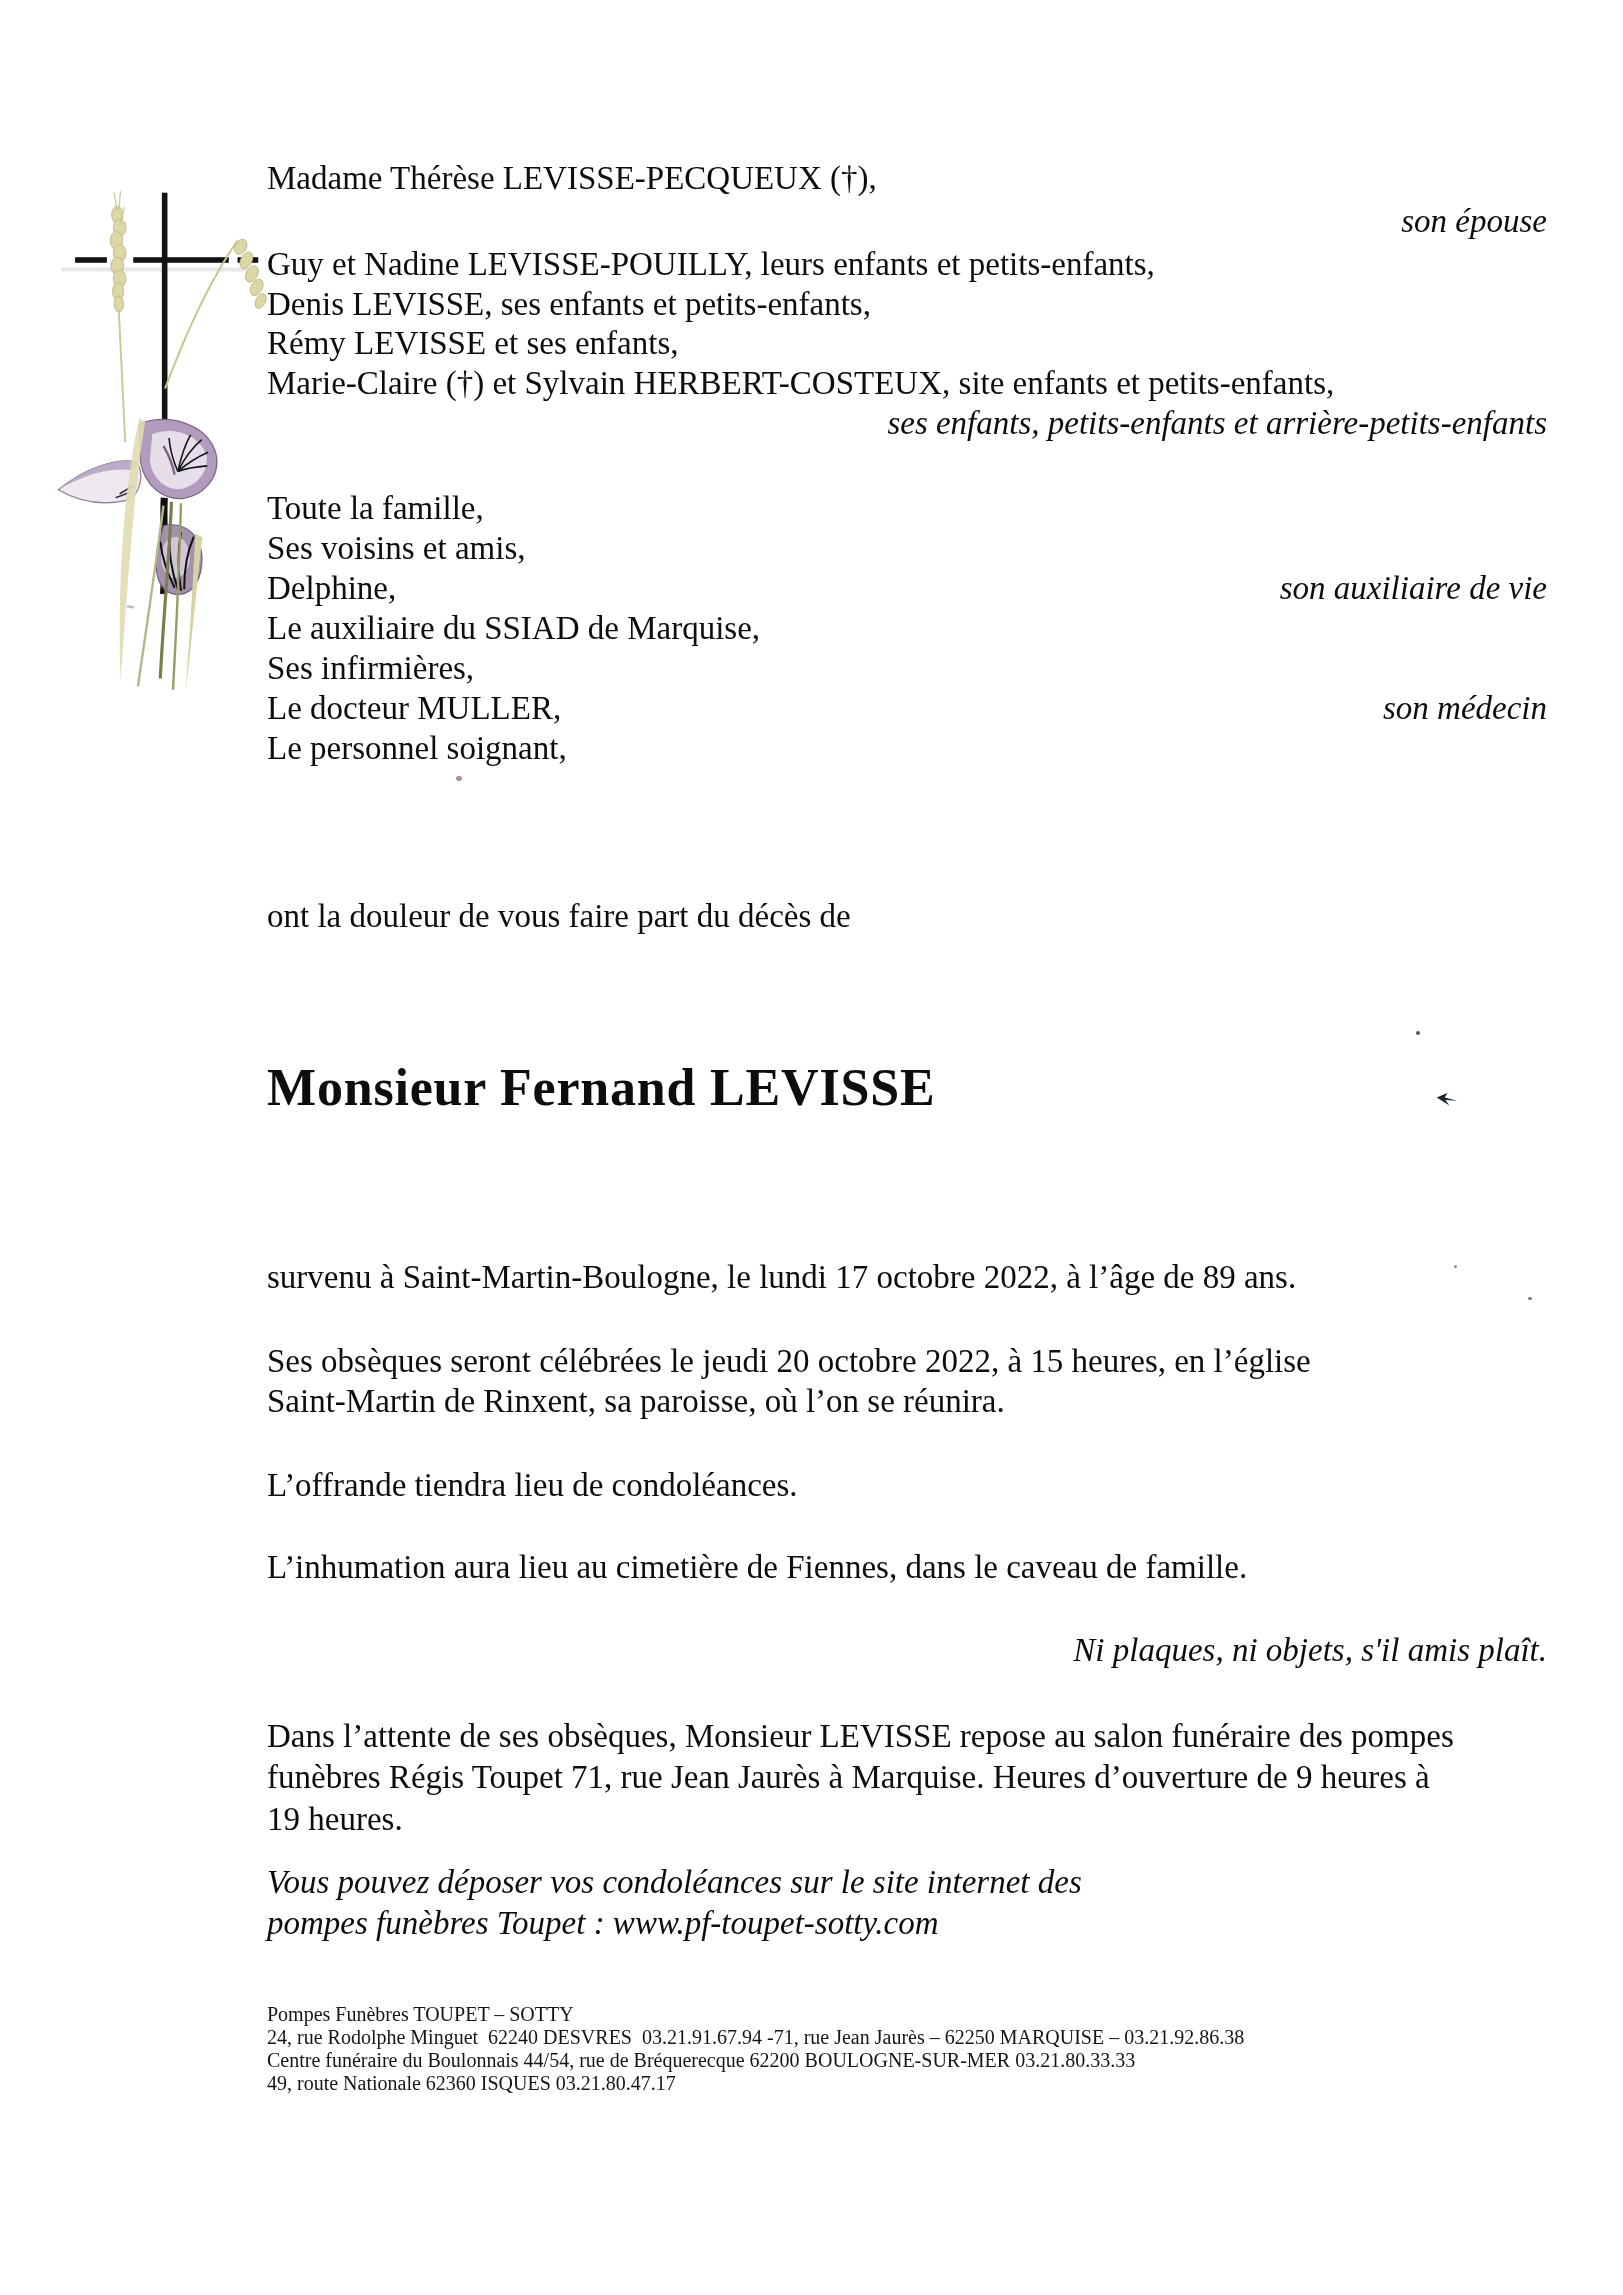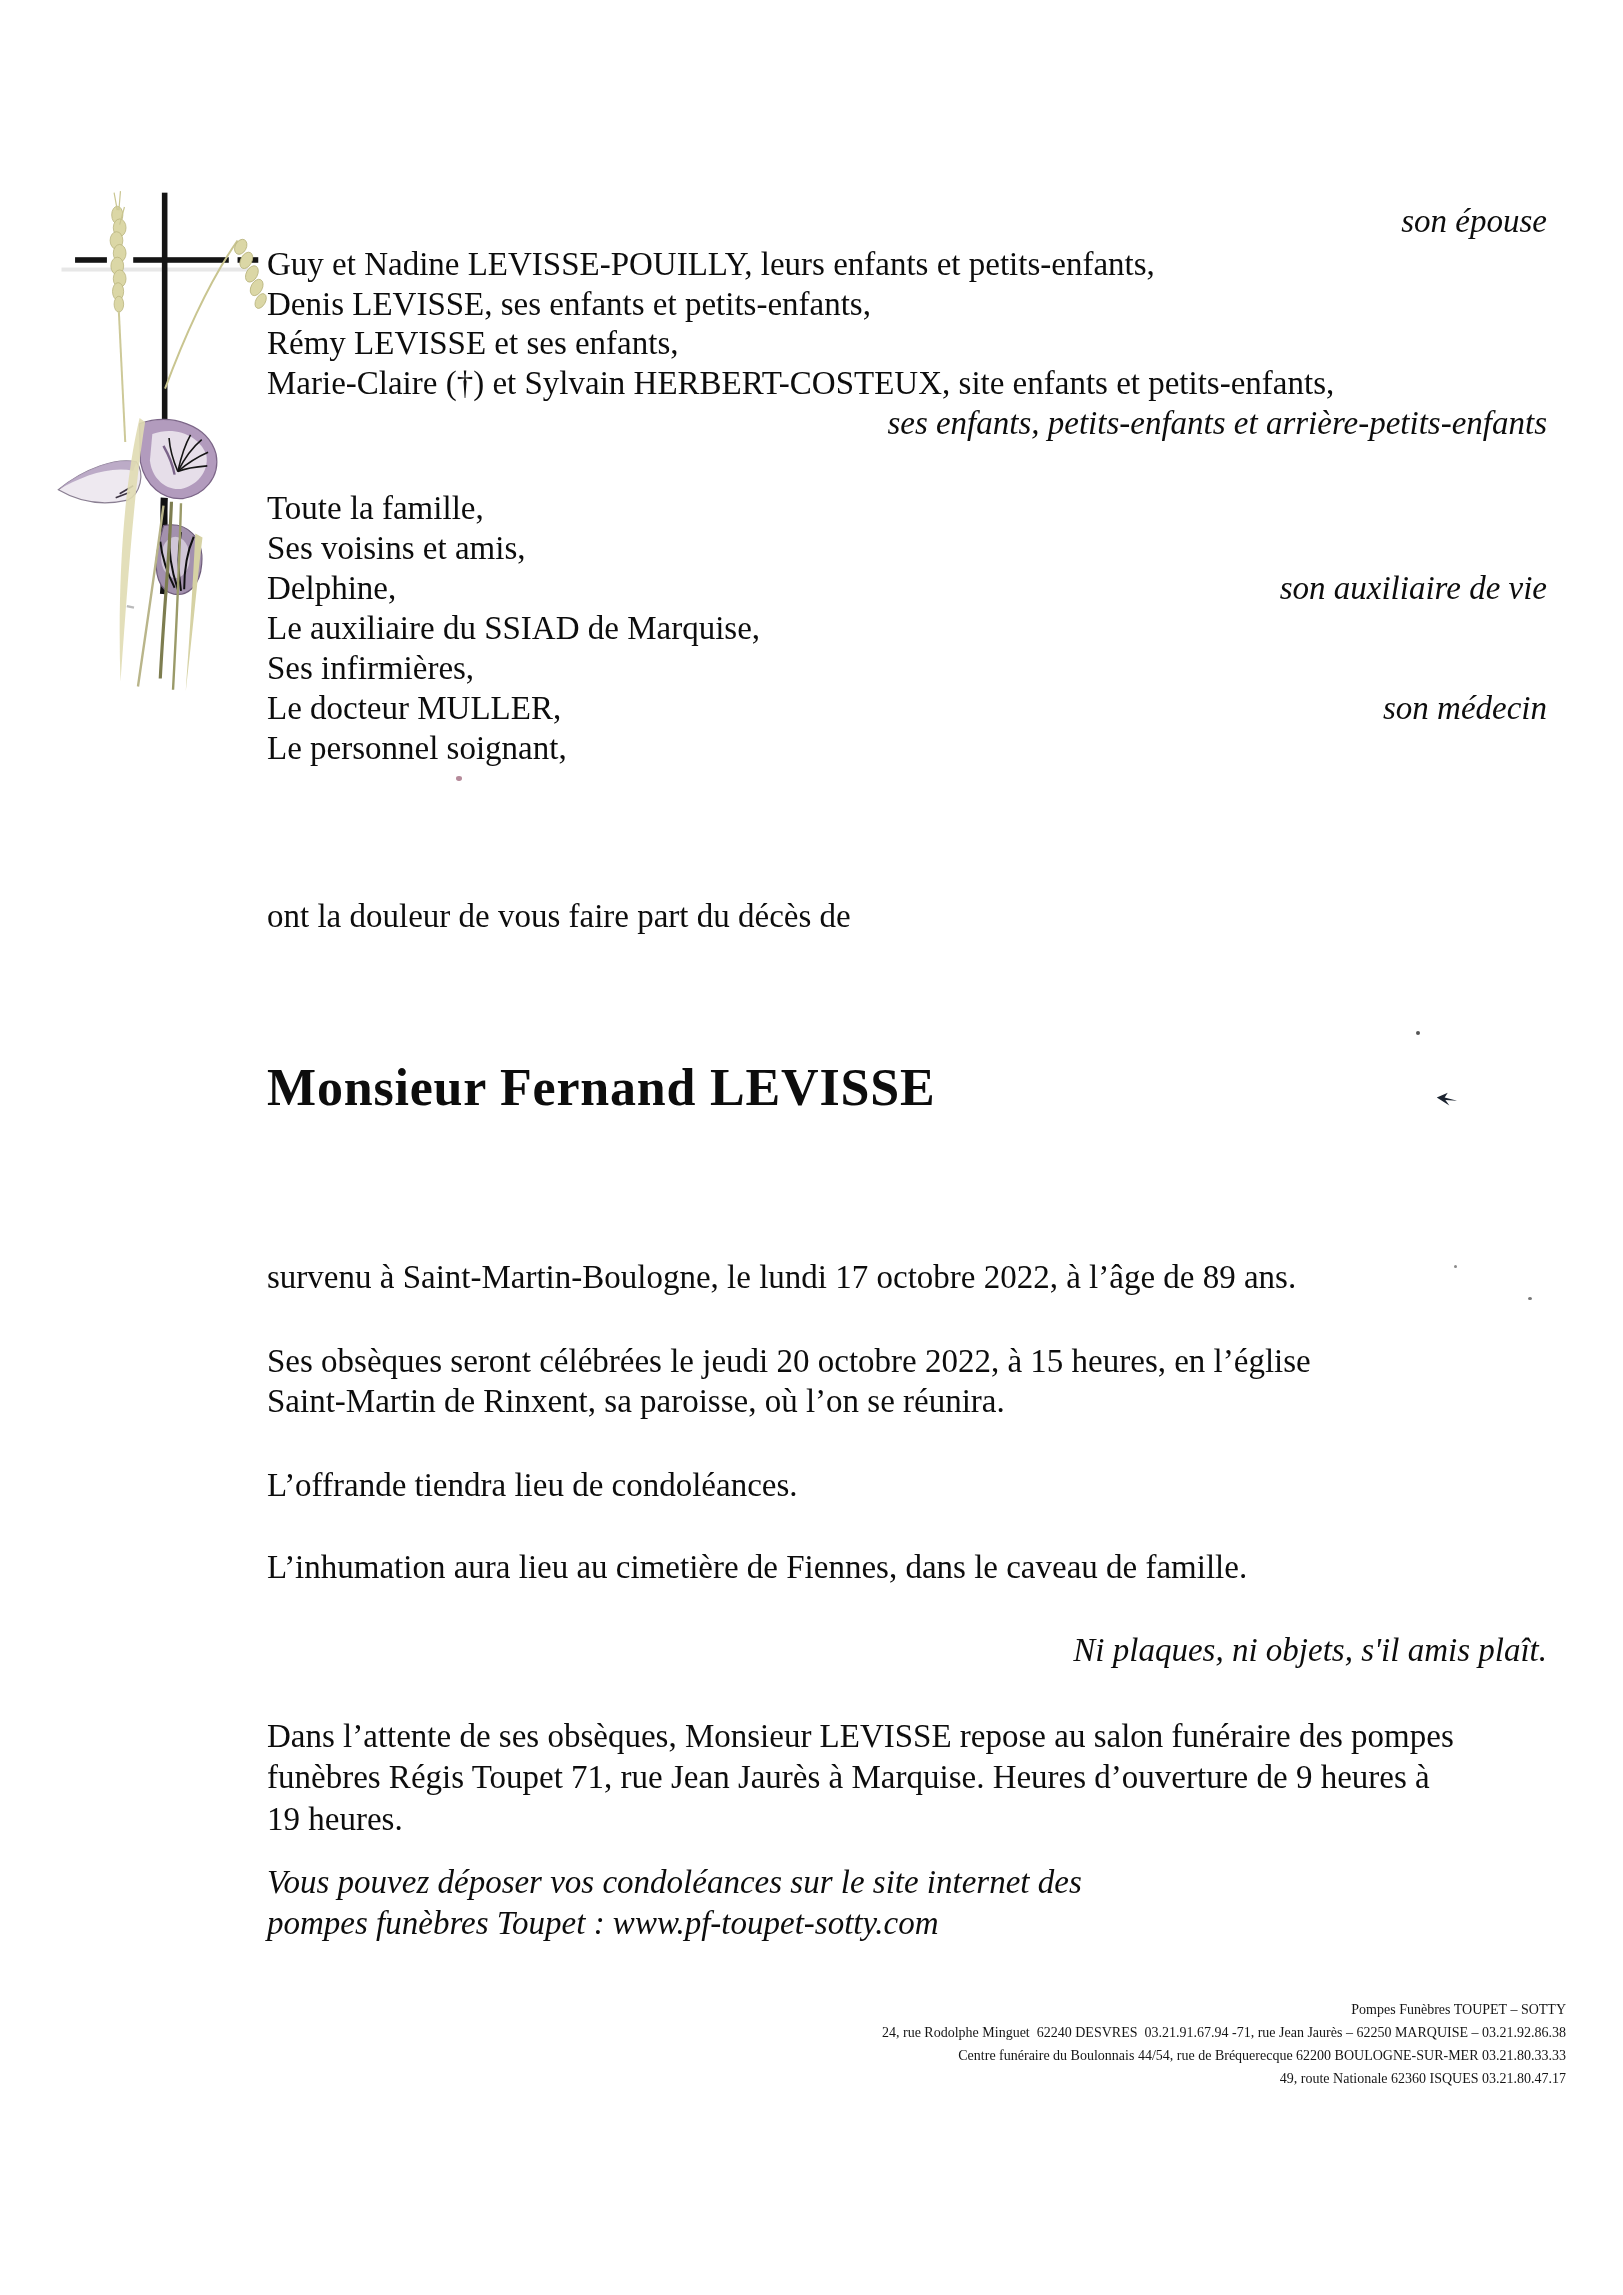--- a/index.html
+++ b/index.html
@@ -25,22 +25,22 @@
     position:absolute;
     left:267px;width:1299px;top:1062px;
     font-size:52px;font-weight:bold;
     line-height:1;text-align:left;
     white-space:pre;
     letter-spacing:0.8px;
   }
   .ft{
     position:absolute;
     left:267px;width:1299px;
-    font-size:14px;line-height:1.2;
-    text-align:right;white-space:pre;
+    font-size:20px;line-height:1.2;
+    text-align:left;white-space:pre;
     color:#151515;
   }
   .art{position:absolute;left:44px;top:183px;}
   .speck{position:absolute;border-radius:50%;}
 </style>
 </head>
 <body>
 
 <div class="page">
 
@@ -118,20 +118,21 @@
       <path d="M172,402 C170,472 166,562 162,636" stroke="#9a9a68" stroke-width="3" fill="none"></path>
       <path d="M150,405 C140,482 128,562 118,632" stroke="#b9b58a" stroke-width="3" fill="none"></path>
     </g>
     <g>
       <path d="M120,295 C100,380 92,502 96,626 C104,520 112,392 127,300 Z" fill="#e0dcb2" opacity="0.9"></path>
       <path d="M190,440 C186,520 182,582 178,638 C187,562 193,492 199,445 Z" fill="#d6d2a4"></path>
       <path d="M104,531 l9,2" stroke="#bbbbbb" stroke-width="3"></path>
     </g>
   </svg>
 
+  <div class="ln" style="top:159px">Madame Thérèse LEVISSE-PECQUEUX (†),</div>
   <div class="ln it rt" style="top:202px">son épouse</div>
   <div class="ln" style="top:245px">Guy et Nadine LEVISSE-POUILLY, leurs enfants et petits-enfants,</div>
   <div class="ln" style="top:285px">Denis LEVISSE, ses enfants et petits-enfants,</div>
   <div class="ln" style="top:324px">Rémy LEVISSE et ses enfants,</div>
   <div class="ln" style="top:364px">Marie-Claire (†) et Sylvain HERBERT-COSTEUX, site enfants et petits-enfants,</div>
   <div class="ln it rt" style="top:404px">ses enfants, petits-enfants et arrière-petits-enfants</div>
   <div class="ln" style="top:489px">Toute la famille,</div>
   <div class="ln" style="top:529px">Ses voisins et amis,</div>
   <div class="ln" style="top:569px">Delphine,</div>
   <div class="ln it rt" style="top:569px">son auxiliaire de vie</div>

